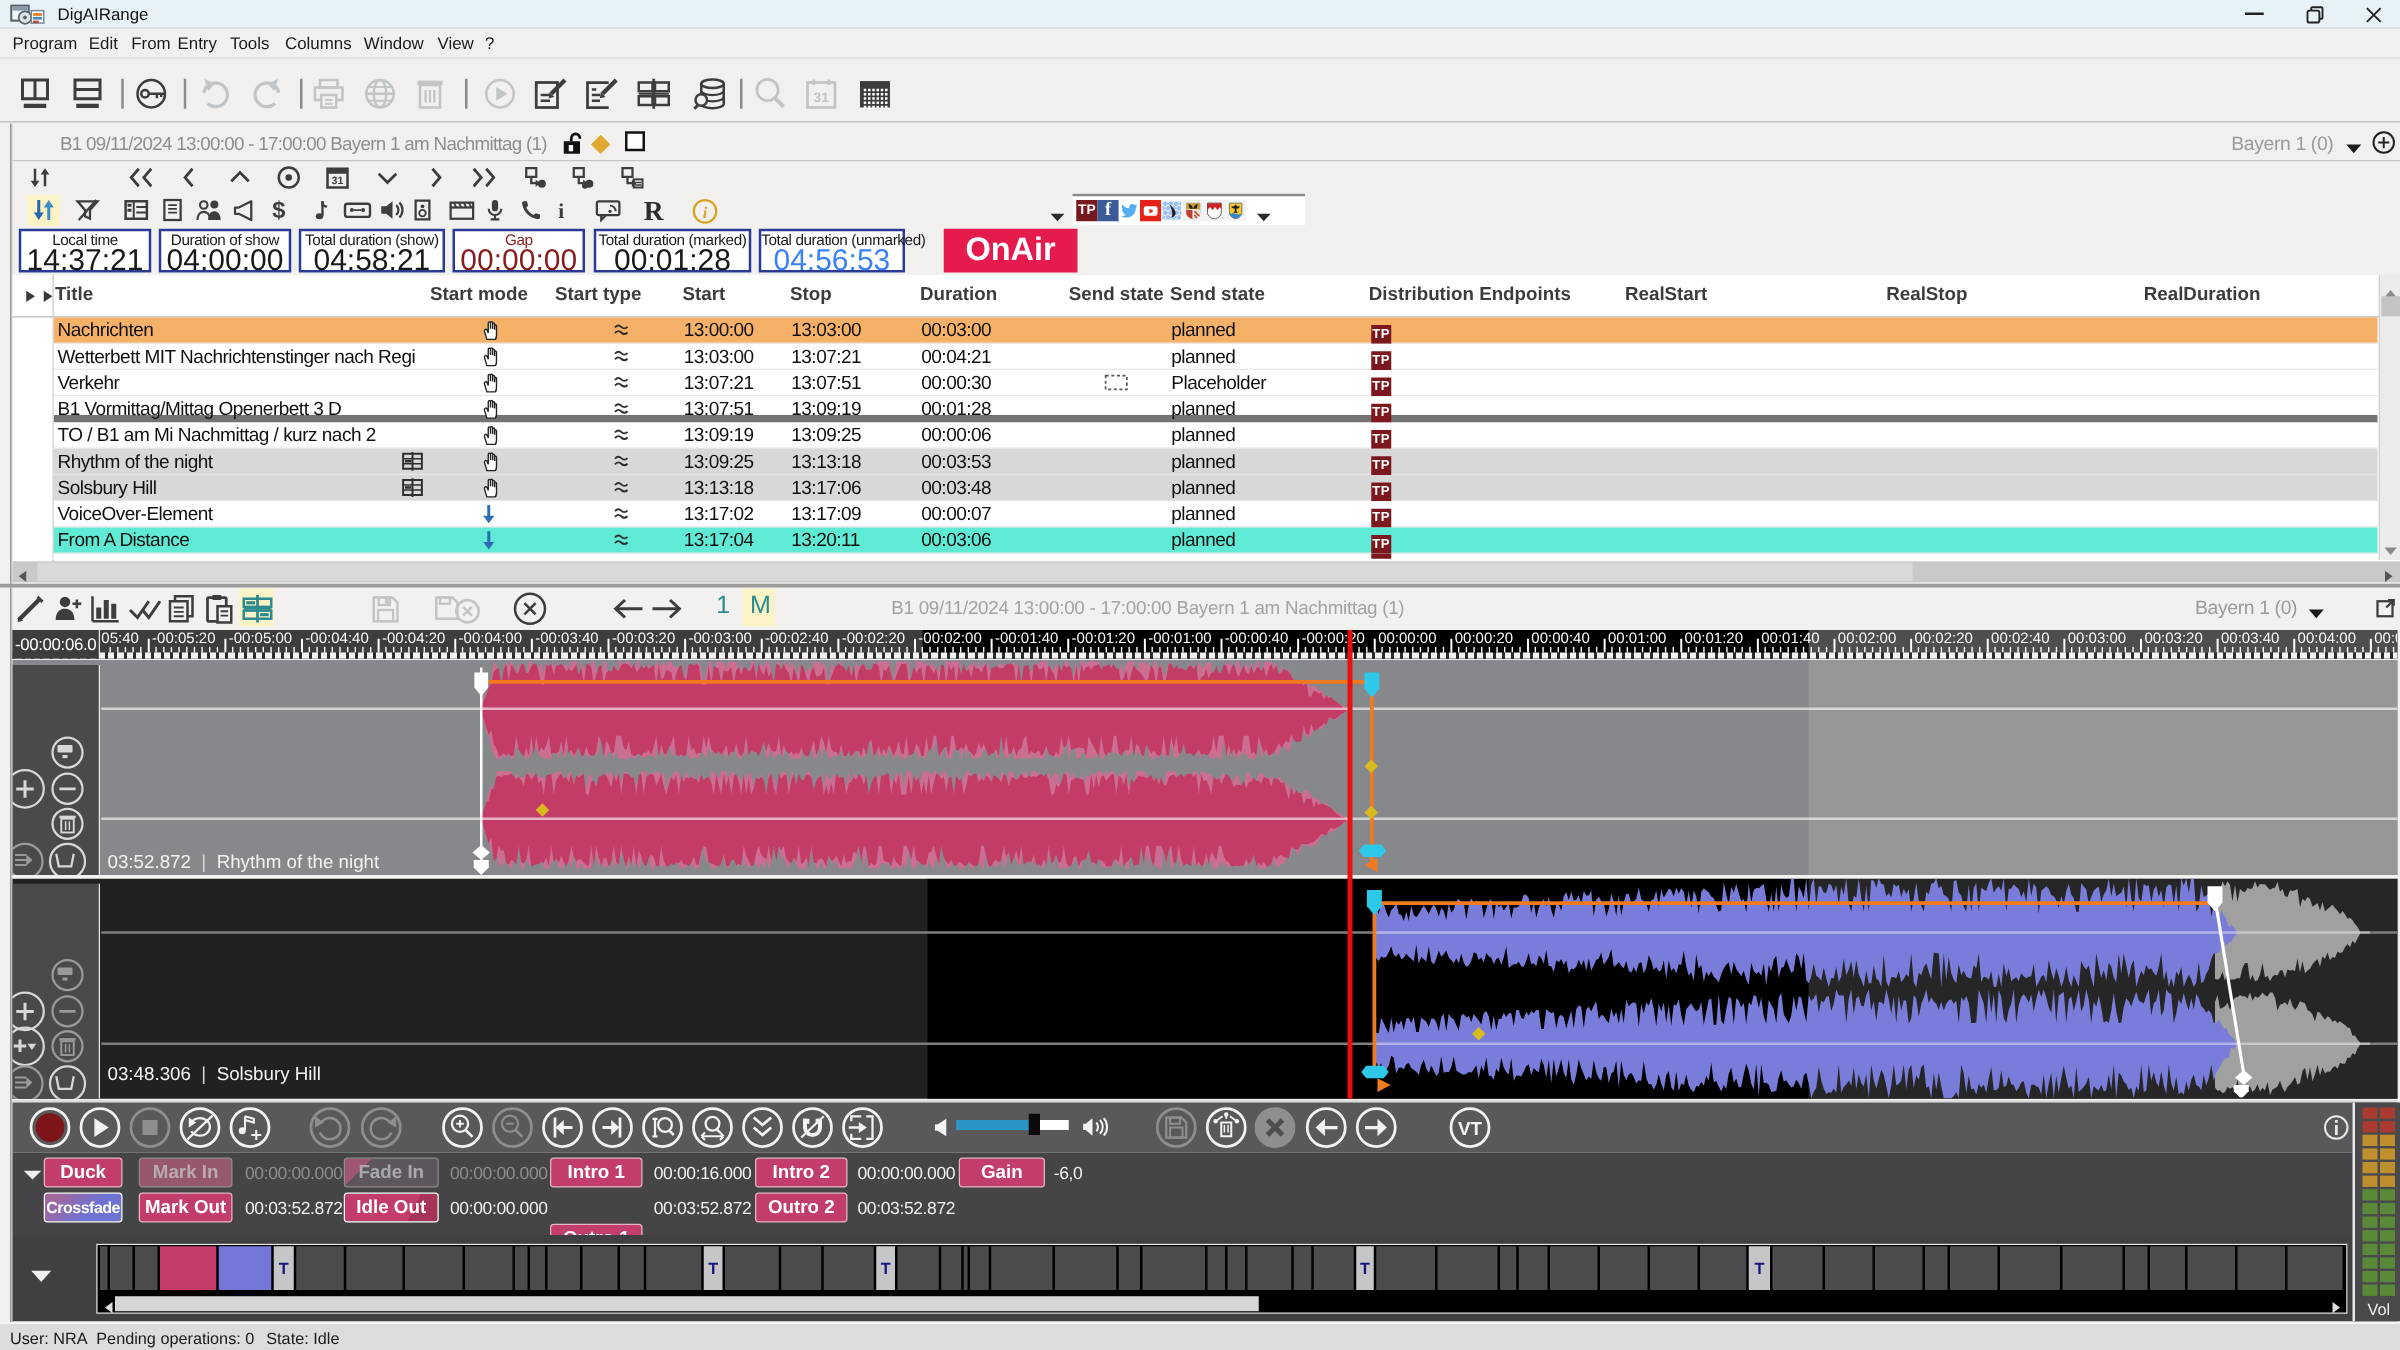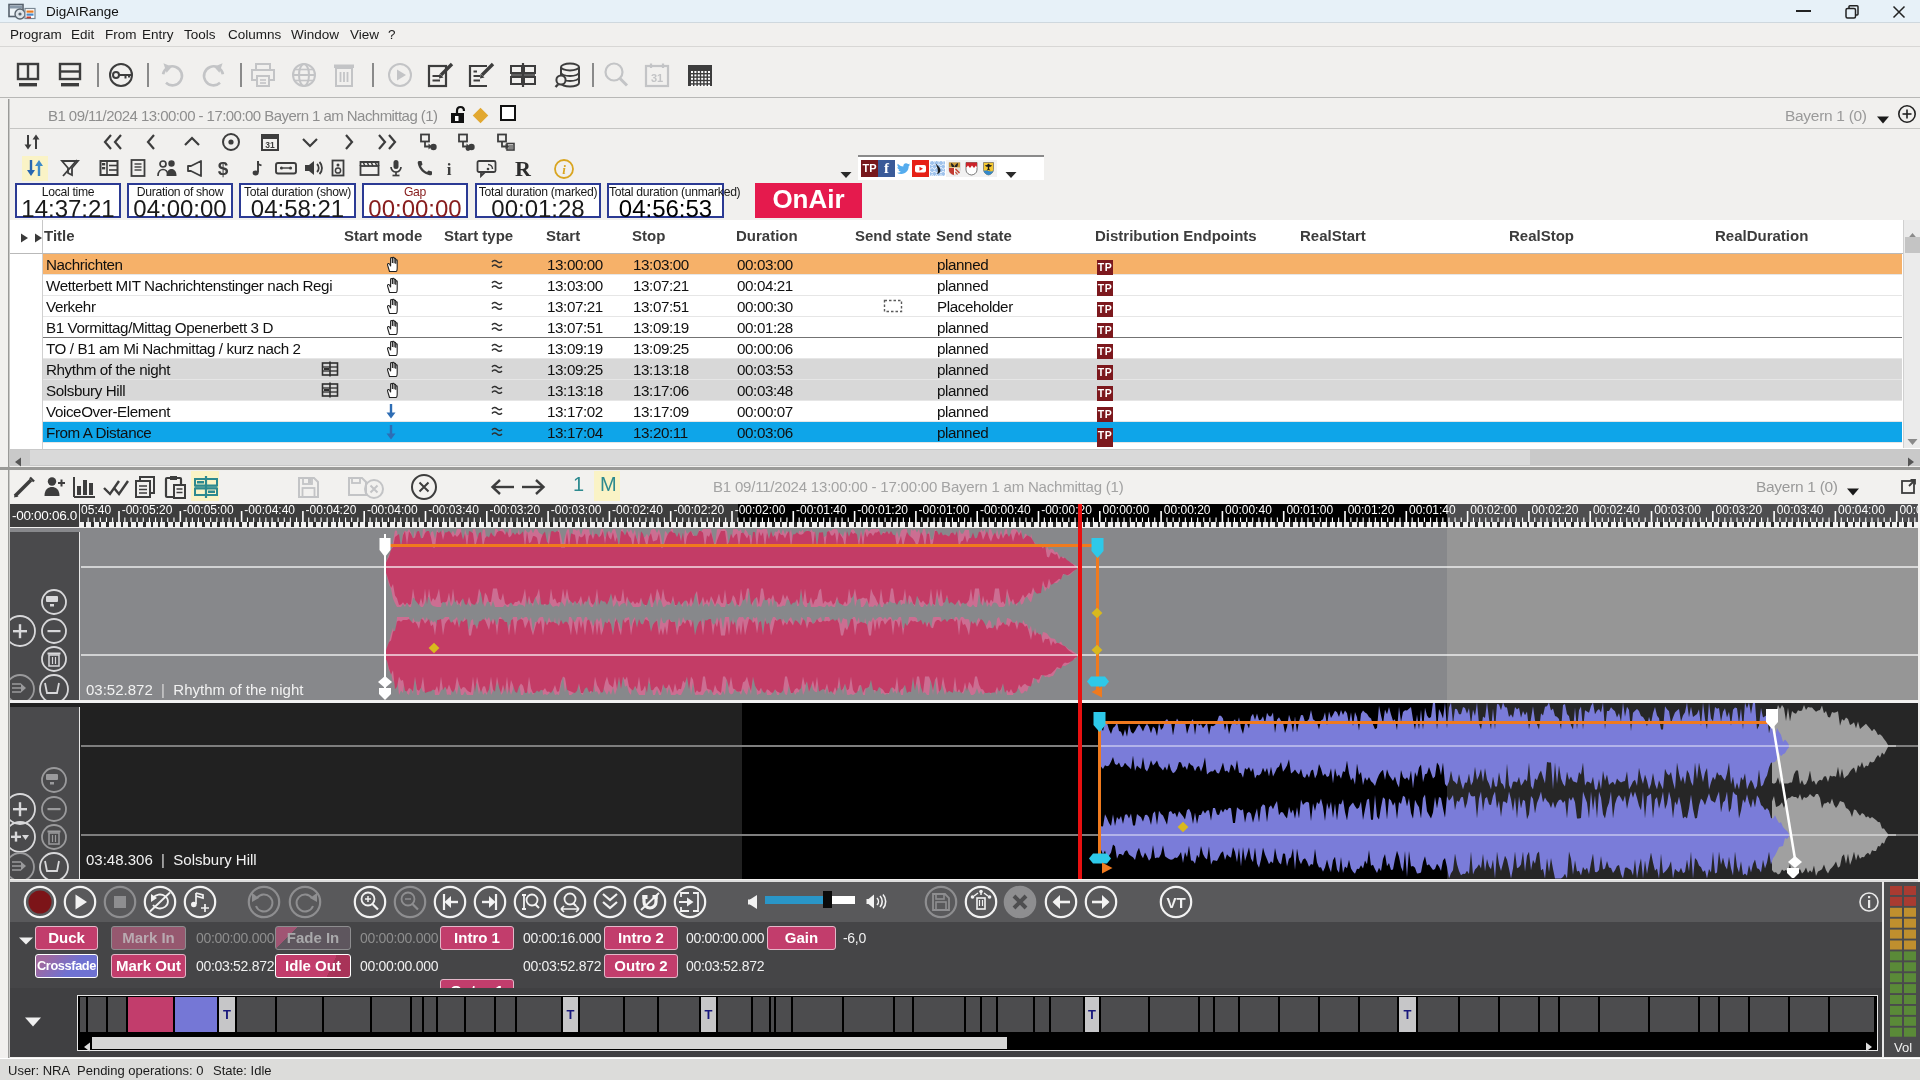--- a/index.html
+++ b/index.html
@@ -434,21 +434,21 @@
 <div class="statbox" style="left:362px;width:106px;">
     <div class="lb" style="color:#871c1c">Gap</div>
     <div class="vl" style="color:#871c1c">00:00:00</div>
   </div>
 <div class="statbox" style="left:475px;width:126px;">
     <div class="lb" style="color:#191919">Total duration (marked)</div>
     <div class="vl" style="color:#191919">00:01:28</div>
   </div>
 <div class="statbox" style="left:607px;width:117px;">
     <div class="lb" style="color:#191919">Total duration (unmarked)</div>
-    <div class="vl" style="color:#000000">04:56:53</div>
+    <div class="vl" style="color:#3b82f6">04:56:53</div>
   </div>
 <div class="abs" style="left:755px;top:183px;width:107px;height:35px;background:#e51a4d;color:#fff;text-align:center;font-weight:bold;font-size:26px;line-height:33px;">OnAir</div>
 <div class="abs" style="left:10px;top:220px;width:1910px;height:246px;background:#fff;">
     <div class="abs" style="left:0;top:0;width:1893px;height:34px;border-bottom:1px solid #b9b9b9;">
       <span class="abs" style="left:9px;top:10px;"><svg width="10" height="12" viewBox="0 0 10 12" style="">
           <polygon points="2,1.5 2,10.5 9,6" fill="#3a3a3a"></polygon>
         </svg></span>
       <span class="abs" style="left:23px;top:10px;"><svg width="10" height="12" viewBox="0 0 10 12" style="">
           <polygon points="2,1.5 2,10.5 9,6" fill="#3a3a3a"></polygon>
         </svg></span>
@@ -504,21 +504,21 @@
         </svg></span>
       <span class="cell" style="left:504px;">13:07:21</span>
       <span class="cell" style="left:590px;">13:07:51</span>
       <span class="cell" style="left:694px;">00:00:30</span>
       <span class="abs" style="left:840px;top:3px;"><svg width="20" height="14" viewBox="0 0 20 14" style="">
           <rect x="1.5" y="1.5" width="17" height="11" fill="none" stroke="#5a5a5a" stroke-width="1.4" stroke-dasharray="2.5,2"></rect>
         </svg></span>
       <span class="cell" style="left:894px;">Placeholder</span>
       <span class="abs" style="left:1054px;top:3px;"><span style="display:inline-block;width:16px;height:15px;background:#7c181d;color:#fff;font-size:10.5px;font-weight:bold;text-align:center;line-height:15px;letter-spacing:0.5px;">TP</span></span>
     </div>
-    <div class="row" style="top:97px;background:#fff;border-bottom:1px solid #737373;">
+    <div class="row" style="top:97px;background:#fff;border-bottom:6px solid #737373;">
       <span class="cell" style="left:3px;">B1 Vormittag/Mittag Openerbett 3 D</span>
       <span class="abs" style="left:341px;top:1px;"><svg width="16" height="18" viewBox="0 0 16 18" style="">
           <path d="M 5.5 16.5 L 4 11.5 C 3.2 9.5 3.5 8.8 4.3 8.5 C 5 8.3 5.6 8.8 6 9.8 L 6.6 11.3 L 6.6 3.4 C 6.6 2.2 8.4 2.2 8.4 3.4 L 8.4 8 L 8.4 3.2 C 8.4 2 10.1 2 10.1 3.2 L 10.1 8.2 L 10.1 4.1 C 10.1 3 11.7 3 11.7 4.1 L 11.7 8.8 L 11.7 5.6 C 11.7 4.6 13.2 4.6 13.2 5.6 L 13.2 12.5 C 13.2 14.5 12.5 16.5 12 16.5 Z" fill="#fff" stroke="#222" stroke-width="1.1"></path>
         </svg></span>
       <span class="abs" style="left:445px;top:3px;"><svg width="18" height="14" viewBox="0 0 18 14" style="">
           <path d="M 1.5 5 C 3 3 5 3 6.5 4.5 C 8 6 10 6 11.5 4.5 M 1.5 9.5 C 3 7.5 5 7.5 6.5 9 C 8 10.5 10 10.5 11.5 9" transform="translate(2.5,0)" fill="none" stroke="#2f2f2f" stroke-width="1.5"></path>
         </svg></span>
       <span class="cell" style="left:504px;">13:07:51</span>
       <span class="cell" style="left:590px;">13:09:19</span>
       <span class="cell" style="left:694px;">00:01:28</span>
@@ -589,21 +589,21 @@
         </svg></span>
       <span class="abs" style="left:445px;top:3px;"><svg width="18" height="14" viewBox="0 0 18 14" style="">
           <path d="M 1.5 5 C 3 3 5 3 6.5 4.5 C 8 6 10 6 11.5 4.5 M 1.5 9.5 C 3 7.5 5 7.5 6.5 9 C 8 10.5 10 10.5 11.5 9" transform="translate(2.5,0)" fill="none" stroke="#2f2f2f" stroke-width="1.5"></path>
         </svg></span>
       <span class="cell" style="left:504px;">13:17:02</span>
       <span class="cell" style="left:590px;">13:17:09</span>
       <span class="cell" style="left:694px;">00:00:07</span>
       <span class="cell" style="left:894px;">planned</span>
       <span class="abs" style="left:1054px;top:3px;"><span style="display:inline-block;width:16px;height:15px;background:#7c181d;color:#fff;font-size:10.5px;font-weight:bold;text-align:center;line-height:15px;letter-spacing:0.5px;">TP</span></span>
     </div>
-    <div class="row" style="top:202px;background:#0ea5e9;border-bottom:1px solid #e6e6e6;">
+    <div class="row" style="top:202px;background:#5eead4;border-bottom:1px solid #e6e6e6;">
       <span class="cell" style="left:3px;">From A Distance</span>
       <span class="abs" style="left:341px;top:1px;"><svg width="14" height="18" viewBox="0 0 14 18" style="">
           <line x1="7" y1="2" x2="7" y2="12" stroke="#2e6db4" stroke-width="2.4"></line>
           <polygon points="2.5,10.5 11.5,10.5 7,16.5" fill="#2e6db4"></polygon>
         </svg></span>
       <span class="abs" style="left:445px;top:3px;"><svg width="18" height="14" viewBox="0 0 18 14" style="">
           <path d="M 1.5 5 C 3 3 5 3 6.5 4.5 C 8 6 10 6 11.5 4.5 M 1.5 9.5 C 3 7.5 5 7.5 6.5 9 C 8 10.5 10 10.5 11.5 9" transform="translate(2.5,0)" fill="none" stroke="#2f2f2f" stroke-width="1.5"></path>
         </svg></span>
       <span class="cell" style="left:504px;">13:17:04</span>
       <span class="cell" style="left:590px;">13:20:11</span>

